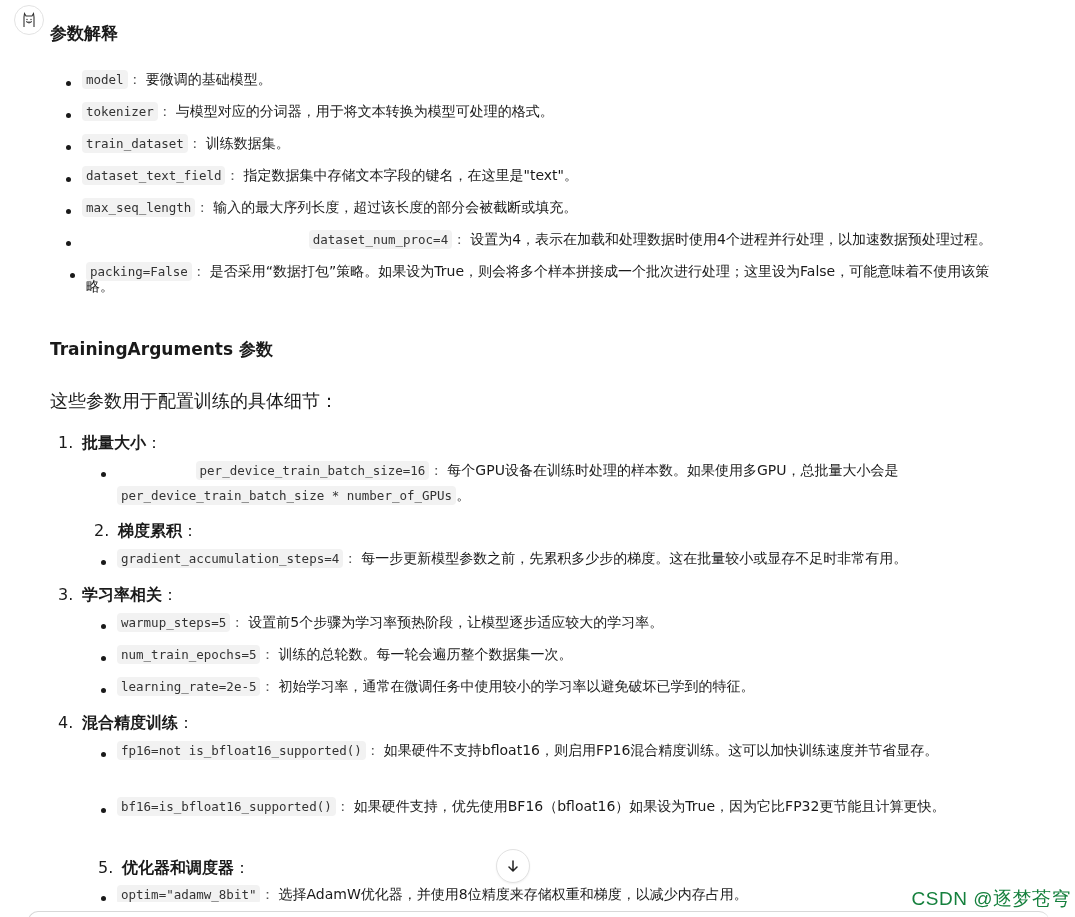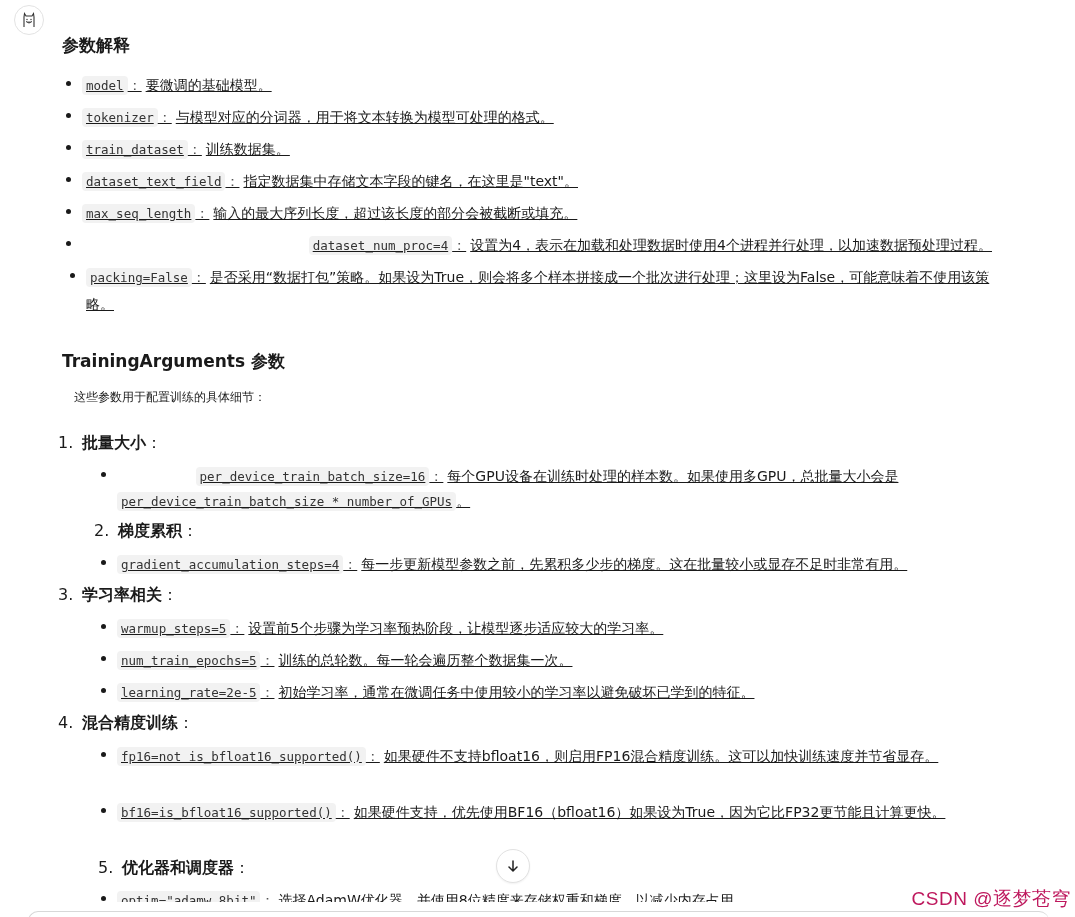--- a/index.html
+++ b/index.html
@@ -28,43 +28,41 @@
     align-items: center;
     justify-content: center;
   }
   .content {
     position: absolute;
     left: 50px;
     top: 0;
     width: 960px;
   }
   h3.section-title {
-    margin: 12px;
+    margin: 0;
     font-size: 17px;
     font-weight: bold;
     position: absolute;
     left: 0;
   }
   .para {
     position: absolute;
     left: 0;
-    font-size: 12px;
-    margin-left: 24px;
+    font-size: 18px;
   }
   ul.bullets, ol.numbered {
     list-style: none;
     margin: 0;
     padding: 0;
   }
   .bullet-item {
     position: absolute;
     font-size: 14px;
-    line-height: 27px;
+    line-height: 15px;
     width: 910px;
-    text-decoration: underline;
   }
   .bullet-item .dot {
     position: absolute;
     left: -16px;
     top: 9px;
     width: 5px;
     height: 5px;
     border-radius: 50%;
     background: #1a1a1a;
   }
@@ -108,21 +106,21 @@
     border-top: 1px solid #d8d8d8;
     border-left: 1px solid #d8d8d8;
     border-radius: 10px 10px 0 0;
     background: #fff;
   }
   .watermark {
     position: absolute;
     right: 4px;
     top: 886px;
     font-size: 19px;
-    color: #be185d;
+    color: #15803d;
     font-family: "Liberation Sans", sans-serif;
     letter-spacing: 0.5px;
   }
   .clip {
     position: absolute;
     left: 0; top: 0;
     width: 1075px;
     height: 902px;
     overflow: hidden;
   }

